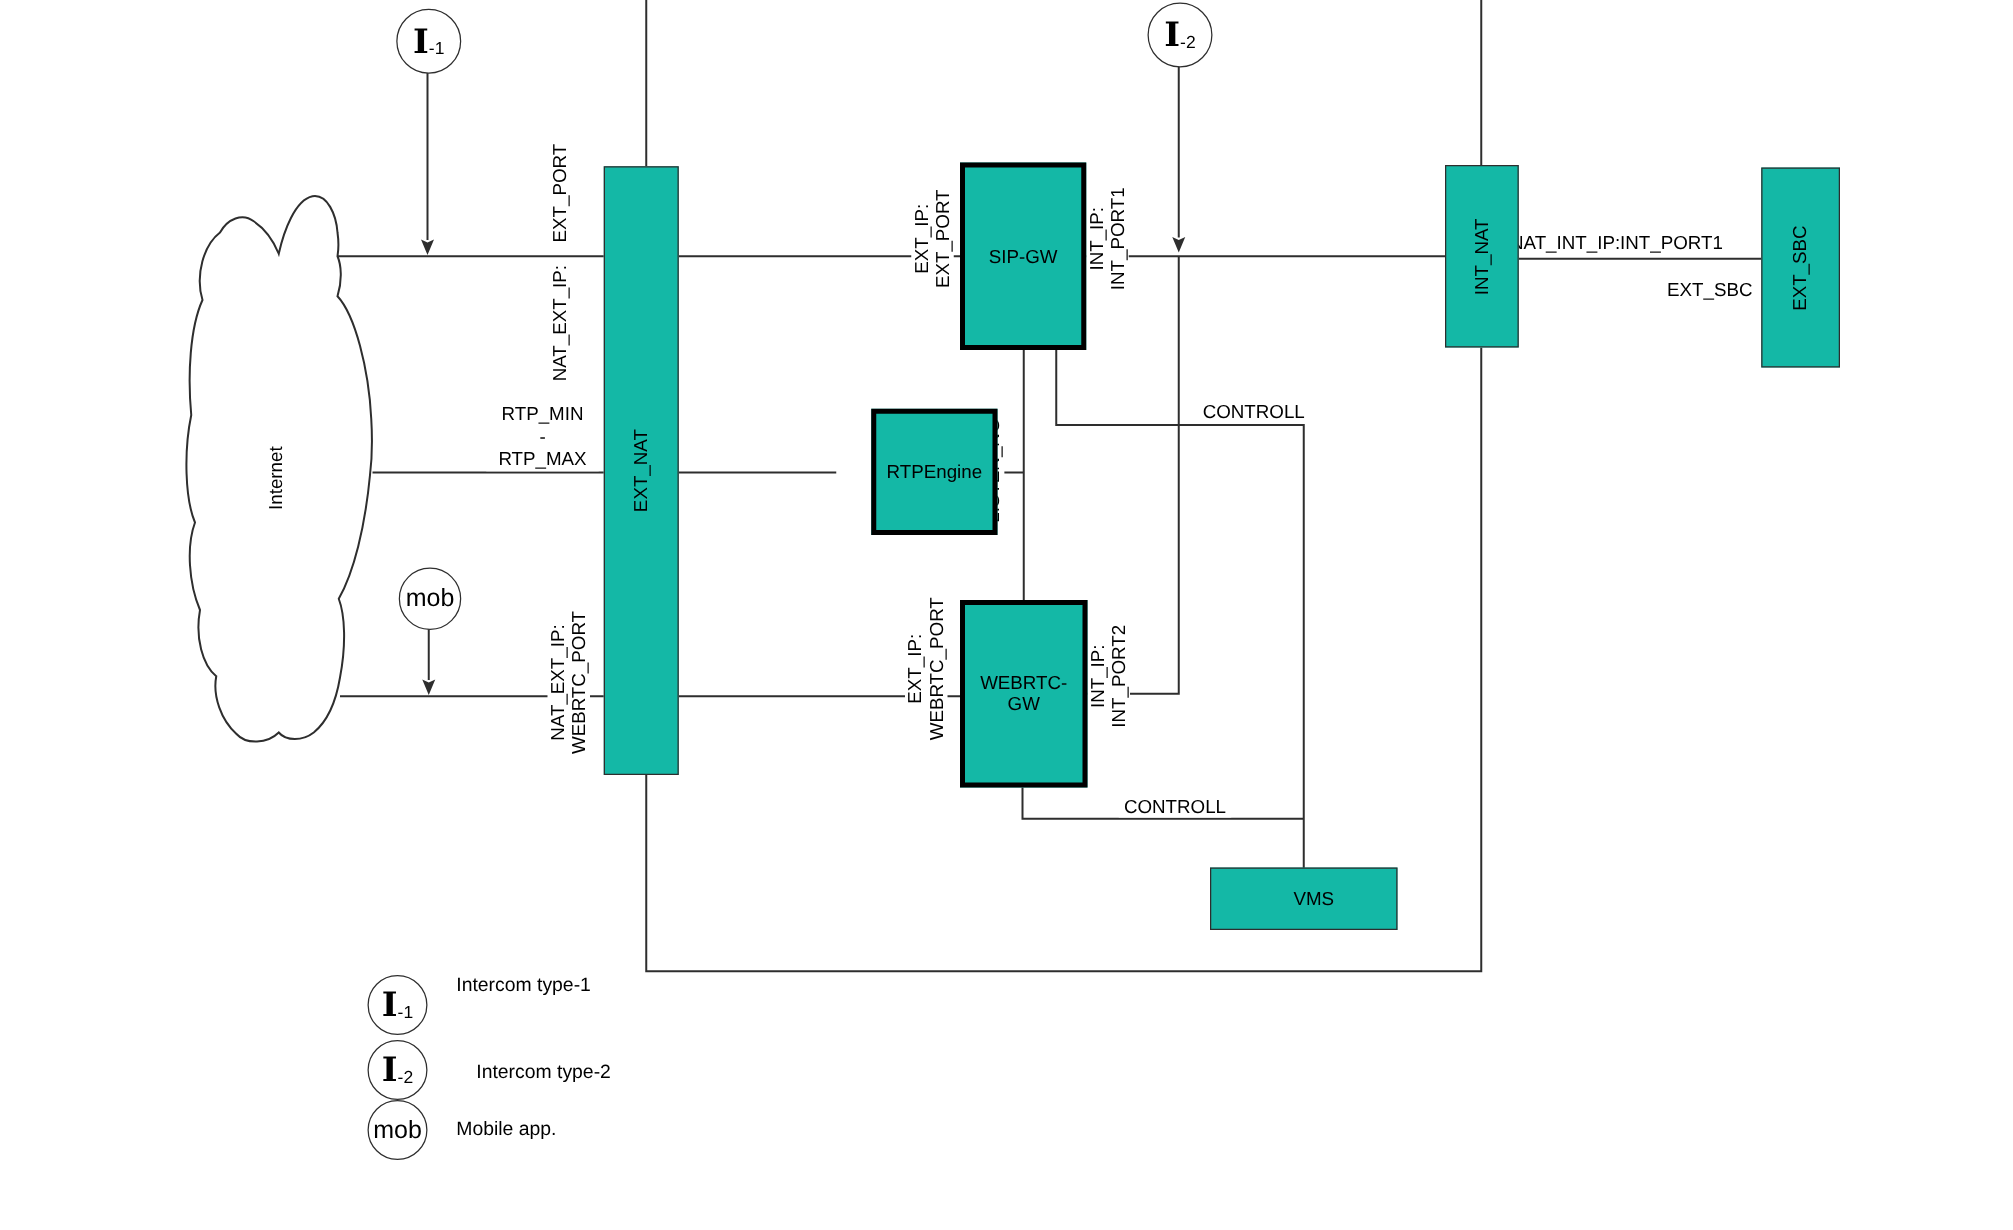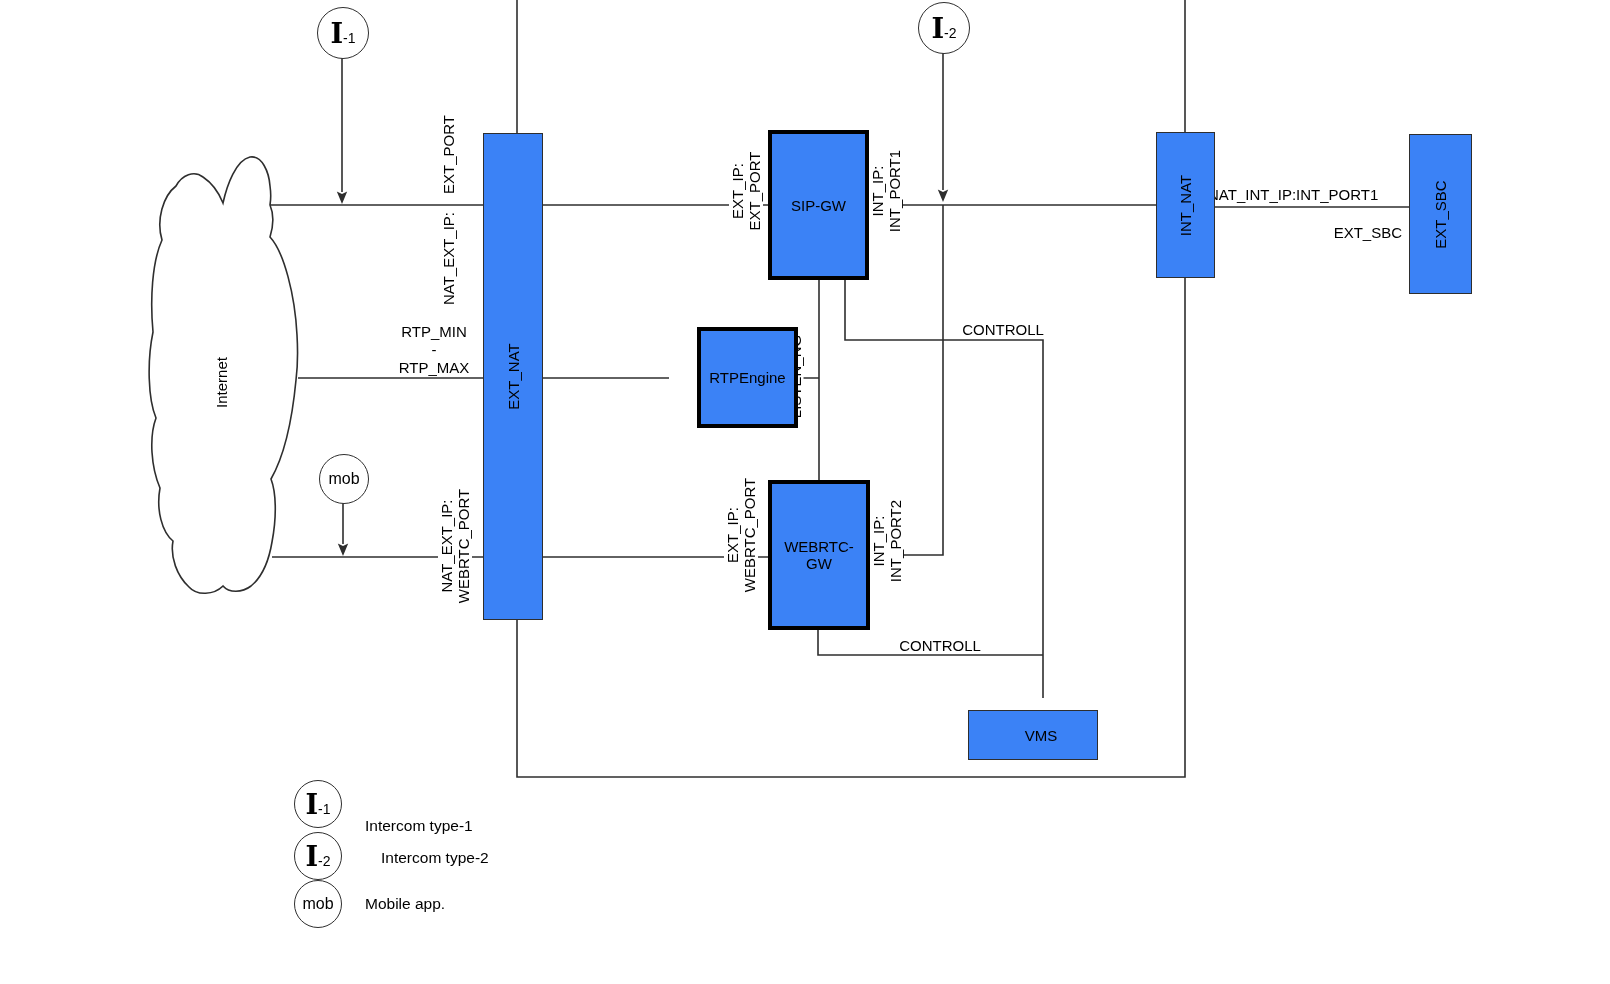--- a/index.html
+++ b/index.html
@@ -4,36 +4,36 @@
 <style>
   html,body { margin:0; padding:0; background:#fff; }
   :root { --line:#2e2e2e; --border:#000000; --text:#000000; --bg:#ffffff; }
   .canvas { position:relative; width:1610px; height:984px; background:var(--bg);
             font-family:"Liberation Sans", sans-serif; color:var(--text); overflow:hidden; }
   svg.wires { position:absolute; left:0; top:0; z-index:1; }
   svg.wires path { stroke:var(--line); stroke-width:1.6; fill:none; }
   svg.wires path.cloud { fill:#fff; }
   svg.wires polygon { fill:var(--line); stroke:none; }
 
-  .node { position:absolute; background:#3b82f6; box-sizing:border-box; z-index:3;
+  .node { position:absolute; background:#14b8a6; box-sizing:border-box; z-index:3;
           display:flex; align-items:center; justify-content:center; font-size:15px; }
   .thin  { border:1.5px solid var(--line); }
   .thick { border:4px solid var(--border); }
   .vtext { transform:rotate(-90deg); white-space:nowrap; }
 
   .elabel { position:absolute; z-index:2; font-size:15px; line-height:17px;
             background:#fff; text-align:center; white-space:nowrap; }
   .vlabel { transform:rotate(-90deg); }
   .ln { display:block; }
 
   .circle { position:absolute; z-index:4; background:#fff; border:1.6px solid var(--line);
             border-radius:50%; display:flex; align-items:center; justify-content:center; }
   .i-main { font-family:"DejaVu Serif", serif; font-weight:bold; font-size:27px; line-height:1; }
   .i-sub  { font-size:14px; display:inline-block; transform:translateY(5px); }
-  .mob-text { font-size:16px; }
+  .mob-text { font-size:20px; }
   .legend-label { position:absolute; z-index:2; font-size:15.5px; }
 </style>
 </head>
 <body>
 
 <div class="canvas">
 
   <svg class="wires" width="1610" height="984" viewBox="0 0 1610 984">
 
     <path class="cloud" d="M270,205
@@ -142,21 +142,21 @@
   </div>
 
   <div class="node thin" style="left:1156px;top:132px;width:59px;height:146px;">
     <span class="vtext">INT_NAT</span>
   </div>
 
   <div class="node thin" style="left:1409px;top:134px;width:63px;height:160px;">
     <span class="vtext">EXT_SBC</span>
   </div>
 
-  <div class="node thin" style="left:968px;top:710px;width:130px;height:50px;padding-left:16px;">
+  <div class="node thin" style="left:968px;top:694px;width:150px;height:50px;padding-left:16px;">
     <span>VMS</span>
   </div>
 
   <div class="circle" style="left:317px;top:7px;width:50px;height:50px;">
     <span class="i-main">I</span>
       <span class="i-sub">-1</span>
   </div>
 
   <div class="circle" style="left:918px;top:2px;width:50px;height:50px;">
     <span class="i-main">I</span>
@@ -164,21 +164,21 @@
   </div>
 
   <div class="circle" style="left:319px;top:454px;width:48px;height:48px;">
     <span class="mob-text">mob</span>
   </div>
 
   <div class="circle" style="left:294px;top:780px;width:46px;height:46px;">
     <span class="i-main">I</span>
       <span class="i-sub">-1</span>
   </div>
-  <div class="legend-label" style="left:365px;top:817px;">Intercom type-1</div>
+  <div class="legend-label" style="left:365px;top:780px;">Intercom type-1</div>
 
   <div class="circle" style="left:294px;top:832px;width:46px;height:46px;">
     <span class="i-main">I</span>
       <span class="i-sub">-2</span>
   </div>
   <div class="legend-label" style="left:365px;top:849px;margin-left:16px;">Intercom type-2</div>
 
   <div class="circle" style="left:294px;top:880px;width:46px;height:46px;">
     <span class="mob-text">mob</span>
   </div>

